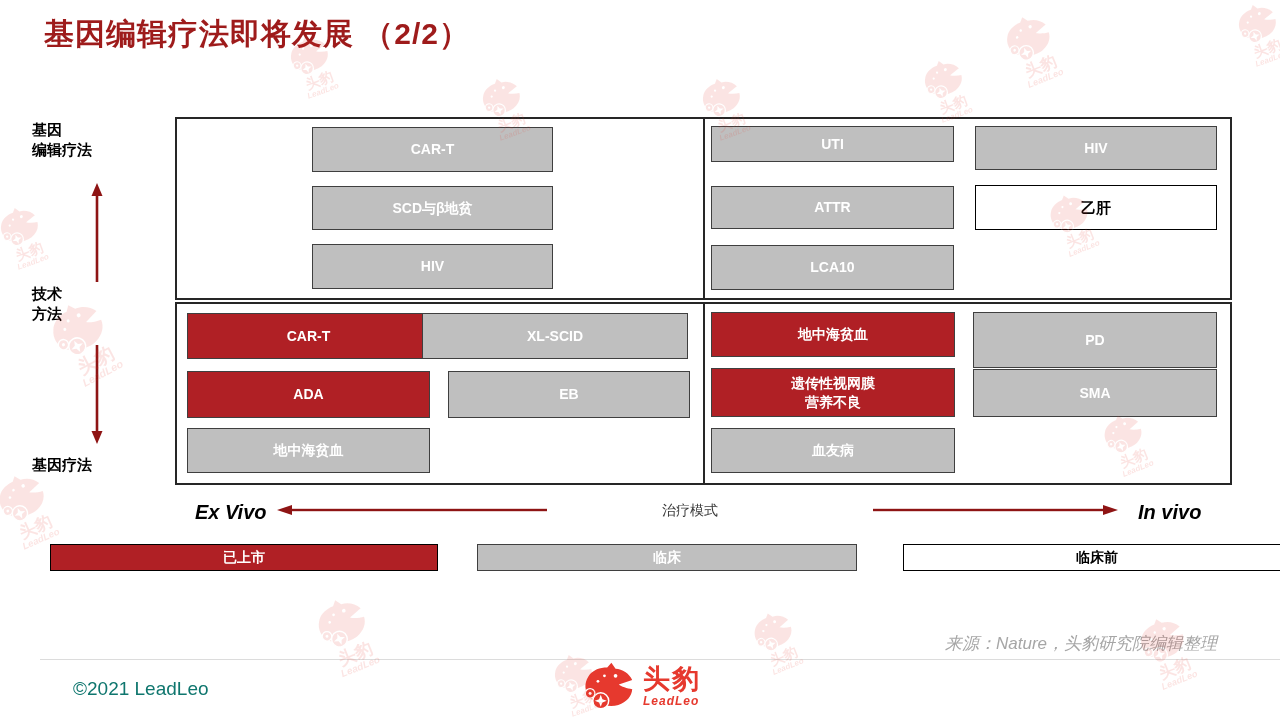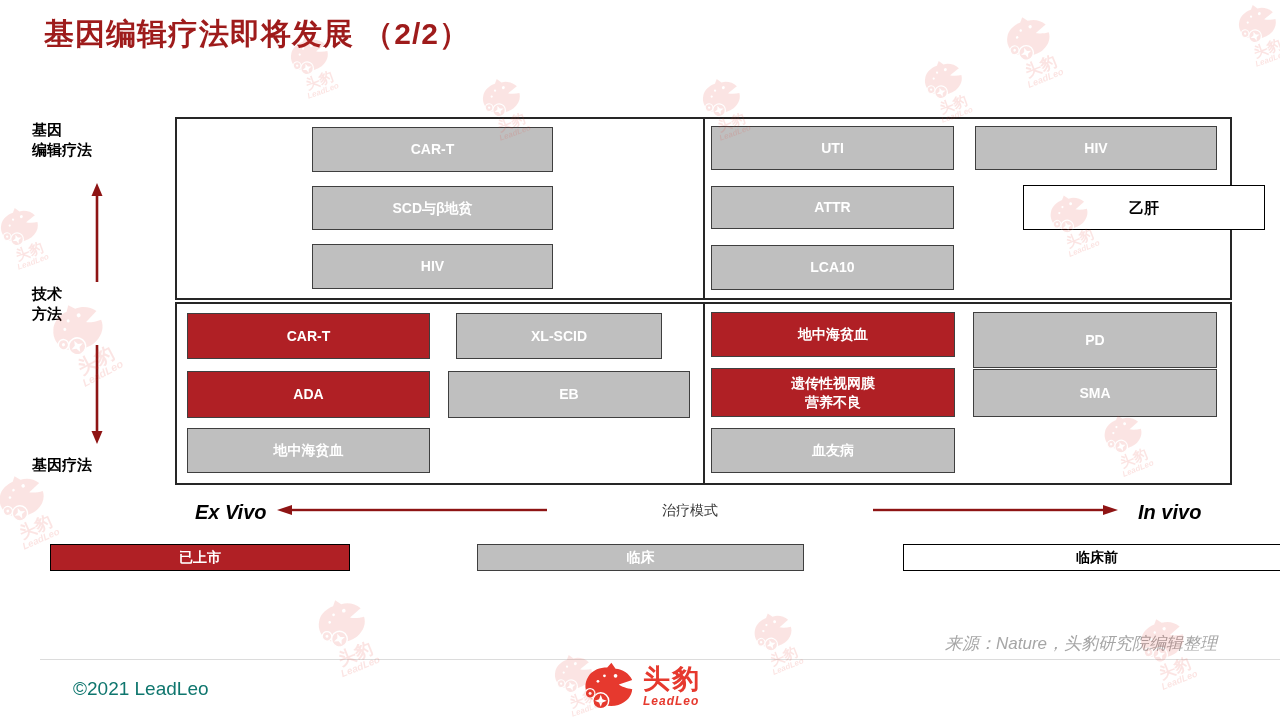--- a/index.html
+++ b/index.html
@@ -21,21 +21,21 @@
   
   .outer-box{position:absolute;left:175px;width:1057px;height:183px;border:2px solid #262626;box-sizing:border-box;background:transparent;}
   .vdiv{position:absolute;top:0;bottom:0;left:526px;width:2px;background:#262626;}
   
   .box{
     position:absolute;display:flex;flex-direction:column;align-items:center;justify-content:center;
     font-size:14px;font-weight:bold;text-align:center;line-height:1.3;box-sizing:border-box;
   }
   .box.clinical{background:#BFBFBF;border:1.5px solid #3F3F3F;color:#fff;}
   .box.marketed{background:#B02025;border:1.5px solid #3F3F3F;color:#fff;}
-  .box.preclinical{background:#fff;border:1.5px solid #000;color:#000;font-size:15px;margin-left:48px;}
+  .box.preclinical{background:#fff;border:1.5px solid #000;color:#000;font-size:15px;}
   
   .x-label{position:absolute;font-size:20px;font-style:italic;font-weight:600;color:#000;white-space:nowrap;}
   .x-center{position:absolute;font-size:14px;color:#3A3A3A;white-space:nowrap;}
   .harrow{position:absolute;top:504px;}
   
   .legend-box{
     position:absolute;top:544px;height:27px;display:flex;align-items:center;justify-content:center;
     font-size:14px;font-weight:bold;box-sizing:border-box;
   }
   .legend-box.marketed{background:#B02025;border:1.5px solid #000;color:#fff;}
@@ -216,21 +216,21 @@
   <div class="box clinical" style="left:312px;top:127px;width:241px;height:45px">
       <span>CAR-T</span>
     </div>
   <div class="box clinical" style="left:312px;top:186px;width:241px;height:44px">
       <span>SCD与β地贫</span>
     </div>
   <div class="box clinical" style="left:312px;top:244px;width:241px;height:45px">
       <span>HIV</span>
     </div>
 
-  <div class="box clinical" style="left:711px;top:126px;width:243px;height:44px">
+  <div class="box clinical" style="left:711px;top:126px;width:243px;height:36px">
       <span>UTI</span>
     </div>
   <div class="box clinical" style="left:711px;top:186px;width:243px;height:43px">
       <span>ATTR</span>
     </div>
   <div class="box clinical" style="left:711px;top:245px;width:243px;height:45px">
       <span>LCA10</span>
     </div>
   <div class="box clinical" style="left:975px;top:126px;width:242px;height:44px">
       <span>HIV</span>
@@ -241,21 +241,21 @@
 
   <div class="box marketed" style="left:187px;top:313px;width:243px;height:46px">
       <span>CAR-T</span>
     </div>
   <div class="box marketed" style="left:187px;top:371px;width:243px;height:47px">
       <span>ADA</span>
     </div>
   <div class="box clinical" style="left:187px;top:428px;width:243px;height:45px">
       <span>地中海贫血</span>
     </div>
-  <div class="box clinical" style="left:456px;top:313px;width:206px;height:46px">
+  <div class="box clinical" style="left:422px;top:313px;width:266px;height:46px">
       <span>XL-SCID</span>
     </div>
   <div class="box clinical" style="left:448px;top:371px;width:242px;height:47px">
       <span>EB</span>
     </div>
 
   <div class="box marketed" style="left:711px;top:312px;width:244px;height:45px">
       <span>地中海贫血</span>
     </div>
   <div class="box marketed" style="left:711px;top:368px;width:244px;height:49px">
@@ -277,24 +277,24 @@
     <polygon points="0,6 15,1 15,11" fill="#8E1414"></polygon>
     <rect x="13" y="4.8" width="257" height="2.4" fill="#8E1414"></rect>
   </svg>
   <div class="x-center" style="left:662px;top:502px">治疗模式</div>
   <svg class="harrow" style="left:873px" width="245" height="12" viewBox="0 0 245 12">
     <rect x="0" y="4.8" width="232" height="2.4" fill="#8E1414"></rect>
     <polygon points="245,6 230,1 230,11" fill="#8E1414"></polygon>
   </svg>
   <div class="x-label" style="left:1138px;top:501px">In vivo</div>
 
-  <div class="legend-box marketed" style="left:50px;width:300px">
+  <div class="legend-box marketed" style="left:50px;width:388px">
       <span>已上市</span>
     </div>
-  <div class="legend-box clinical" style="left:477px;width:327px">
+  <div class="legend-box clinical" style="left:477px;width:380px">
       <span>临床</span>
     </div>
   <div class="legend-box preclinical" style="left:903px;width:388px">
       <span>临床前</span>
     </div>
 
   <div class="source">来源：Nature，头豹研究院编辑整理</div>
   <div class="footer-line"></div>
   <div class="copyright">©2021 LeadLeo</div>
   <div class="website">www.leadleo.com</div>

